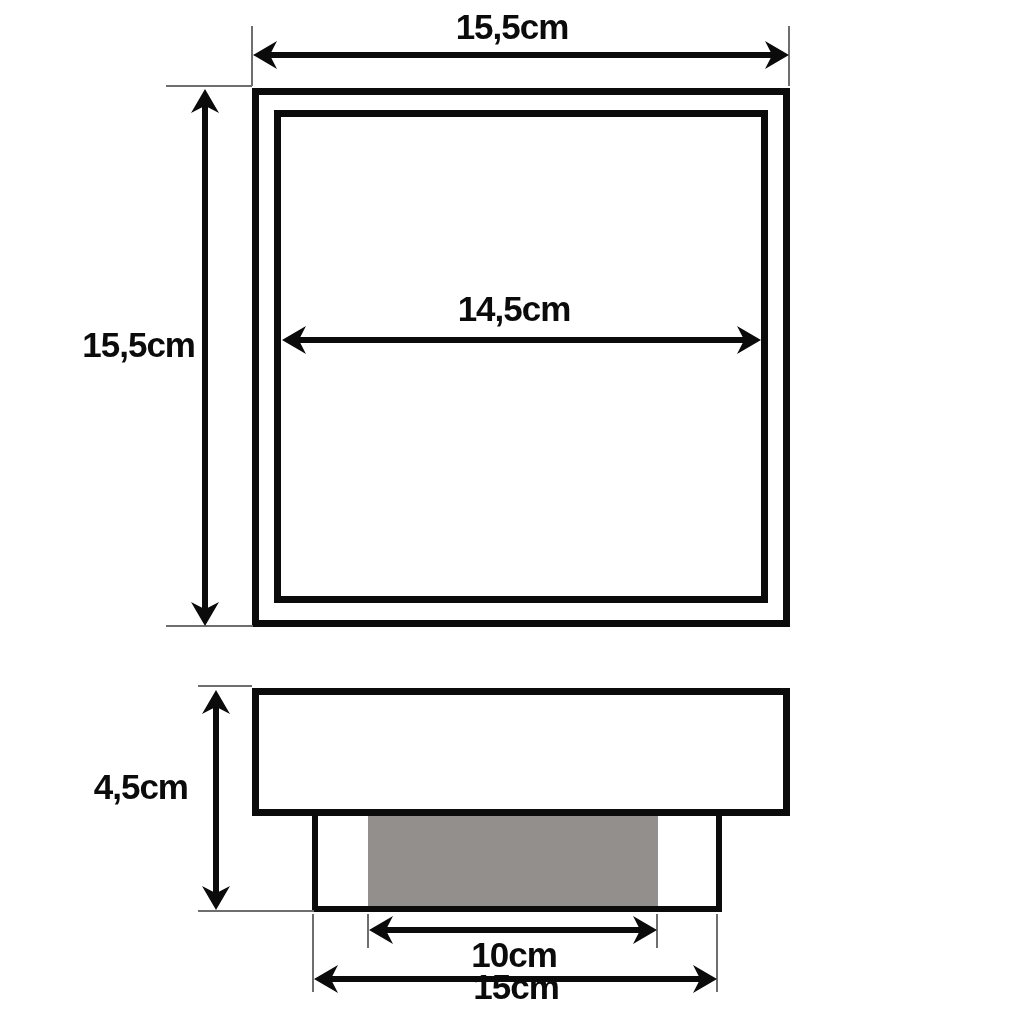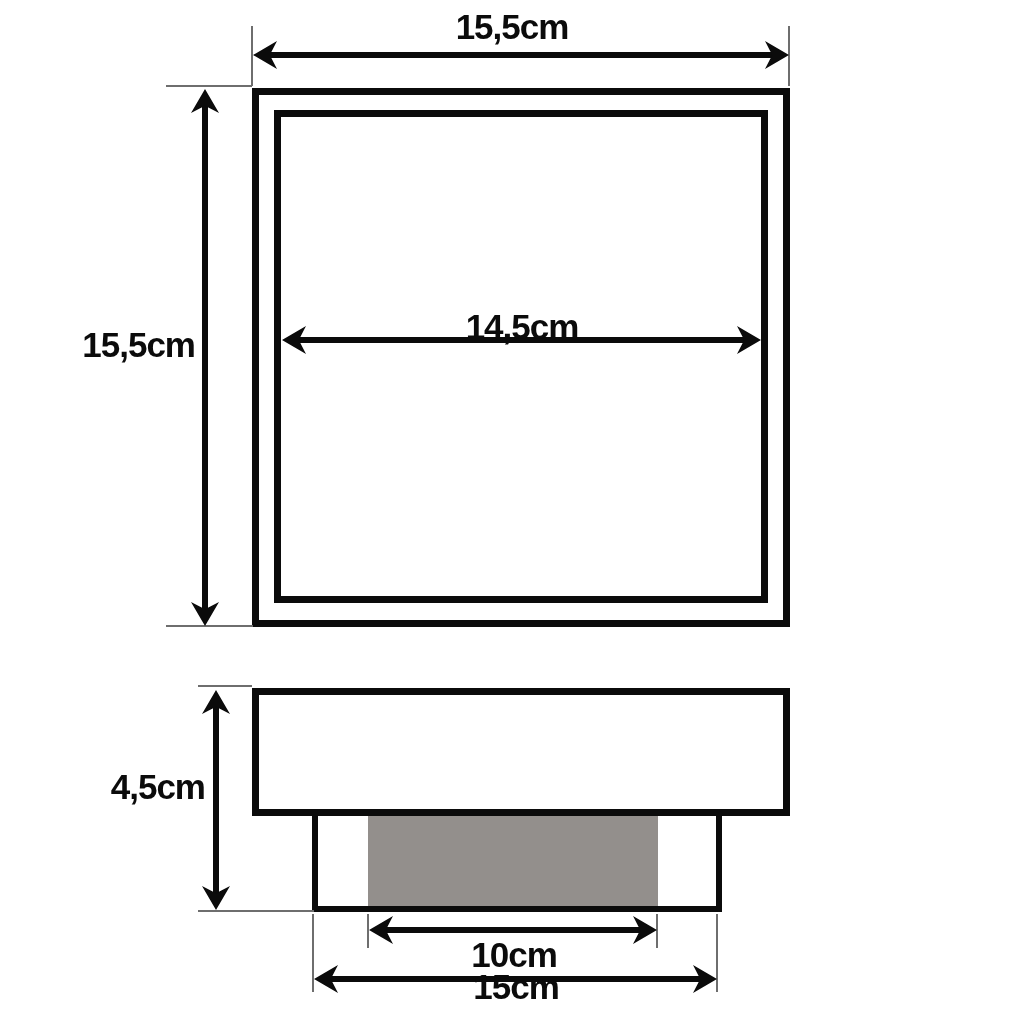--- a/index.html
+++ b/index.html
@@ -70,40 +70,40 @@
       <div class="shaft v" style="left:202px; top:95px; height:525px;"></div>
       <div class="ah u" style="left:191px; top:89px;"></div>
       <div class="ah d" style="left:191px; top:602px;"></div>
       <div class="lbl r" style="left:45px; top:326px; width:150px;">15,5cm</div>
     </div>
 
     <div>
       <div class="shaft h" style="left:288px; top:337px; width:467px;"></div>
       <div class="ah l" style="left:282px; top:326px;"></div>
       <div class="ah r" style="left:737px; top:326px;"></div>
-      <div class="lbl c" style="left:322px; top:290px; width:400px;margin-top:18px;">14,5cm</div>
+      <div class="lbl c" style="left:314px; top:290px; width:400px;">14,5cm</div>
     </div>
 
   </section>
 
   <section>
 
     <div class="rect" style="left:252px; top:688px; width:538px; height:128px; border-width:7px;"></div>
 
     <div class="rect" style="left:312px; top:816px; width:410px; height:96px; border-top:none;"></div>
 
     <div class="gray-fill" style="left:368px; top:816px; width:290px; height:90px;"></div>
 
     <div>
       <div class="ext h" style="left:198px; top:685px; width:54px;"></div>
       <div class="ext h" style="left:198px; top:910px; width:116px;"></div>
       <div class="shaft v" style="left:213px; top:696px; height:208px;"></div>
       <div class="ah u" style="left:202px; top:690px;"></div>
       <div class="ah d" style="left:202px; top:886px;"></div>
-      <div class="lbl r" style="left:55px; top:768px; width:150px;">4,5cm</div>
+      <div class="lbl r" style="left:38px; top:768px; width:150px;">4,5cm</div>
     </div>
 
     <div>
       <div class="ext v" style="left:367px; top:914px; height:34px;"></div>
       <div class="ext v" style="left:656px; top:914px; height:34px;"></div>
       <div class="shaft h" style="left:375px; top:927px; width:276px;"></div>
       <div class="ah l" style="left:369px; top:916px;"></div>
       <div class="ah r" style="left:633px; top:916px;"></div>
       <div class="lbl c" style="left:314px; top:936px; width:400px;">10cm</div>
     </div>

